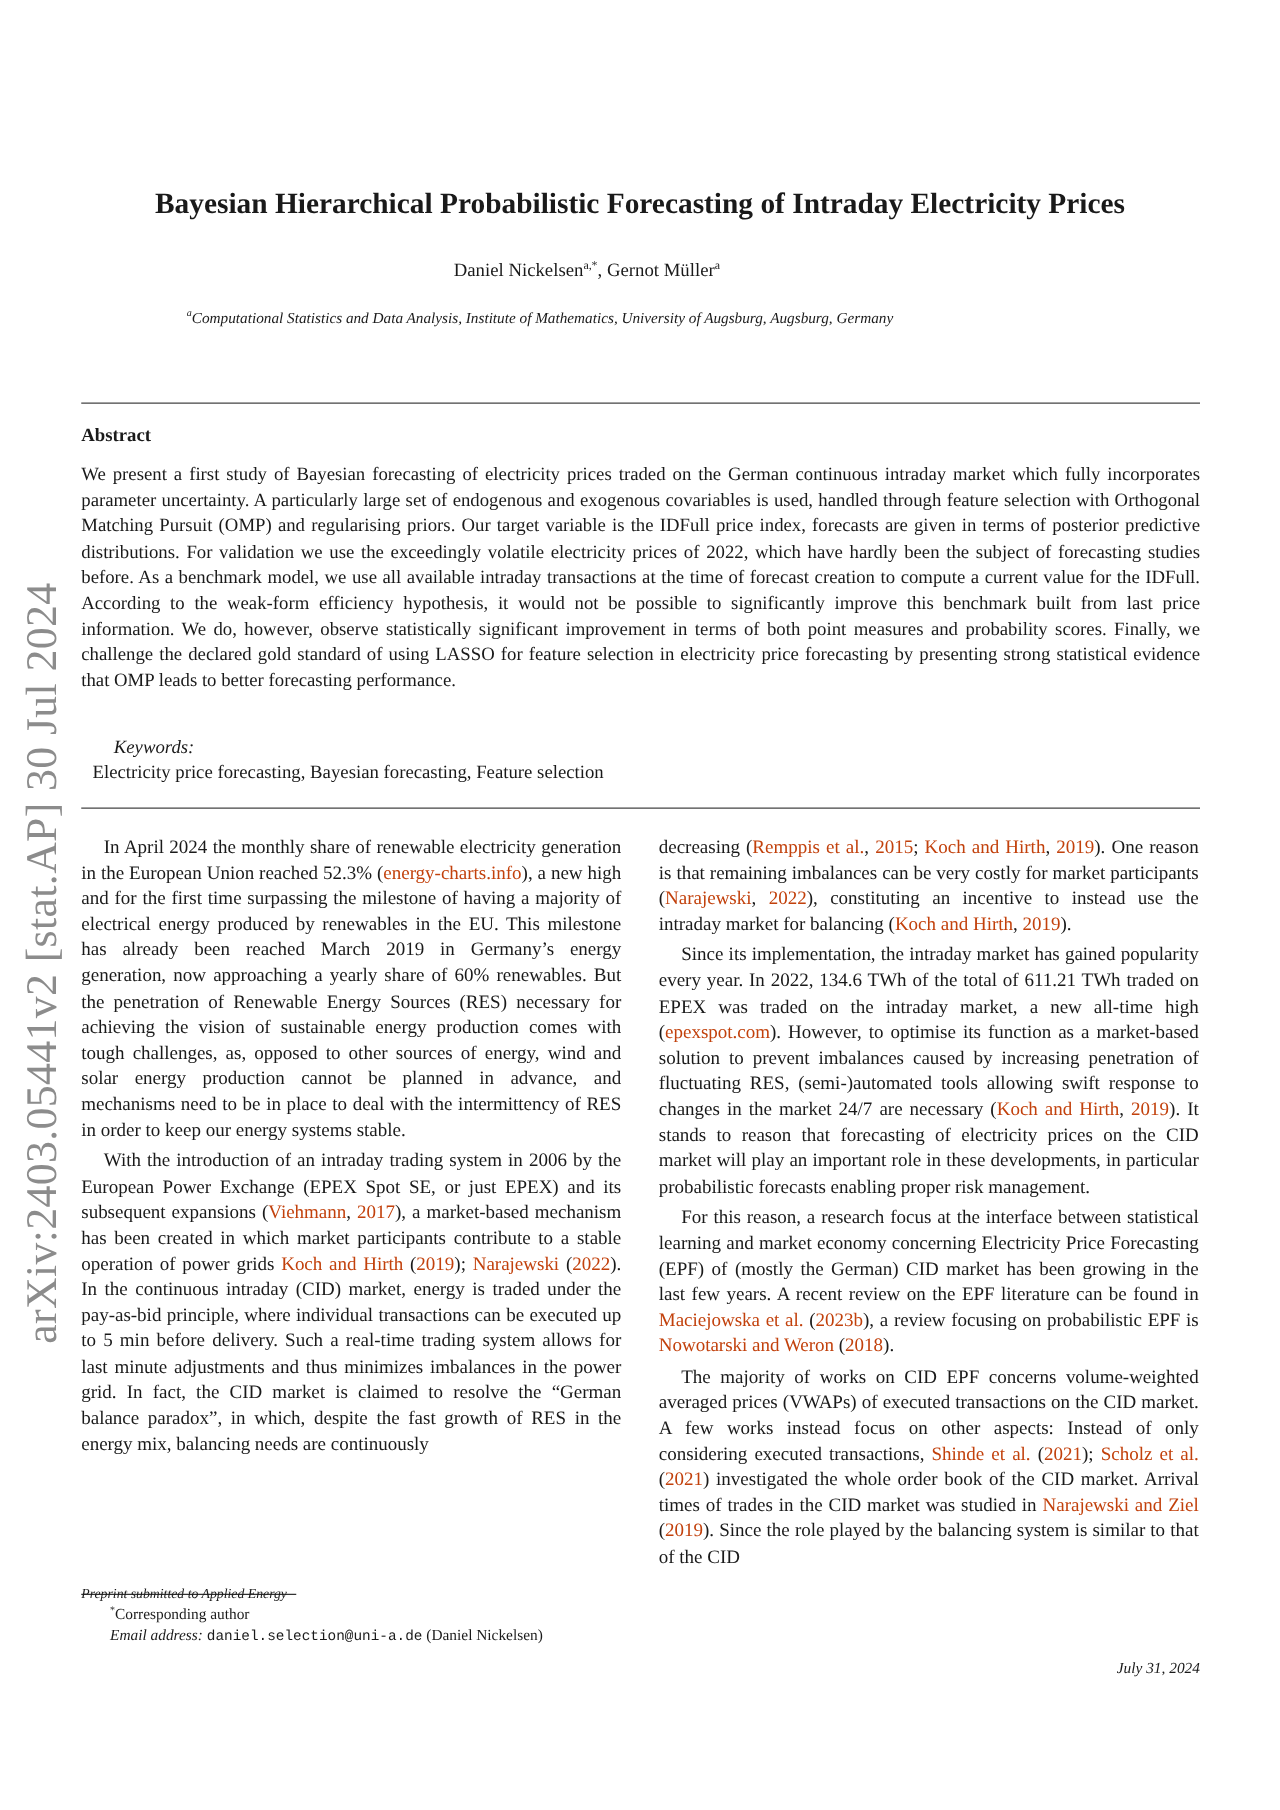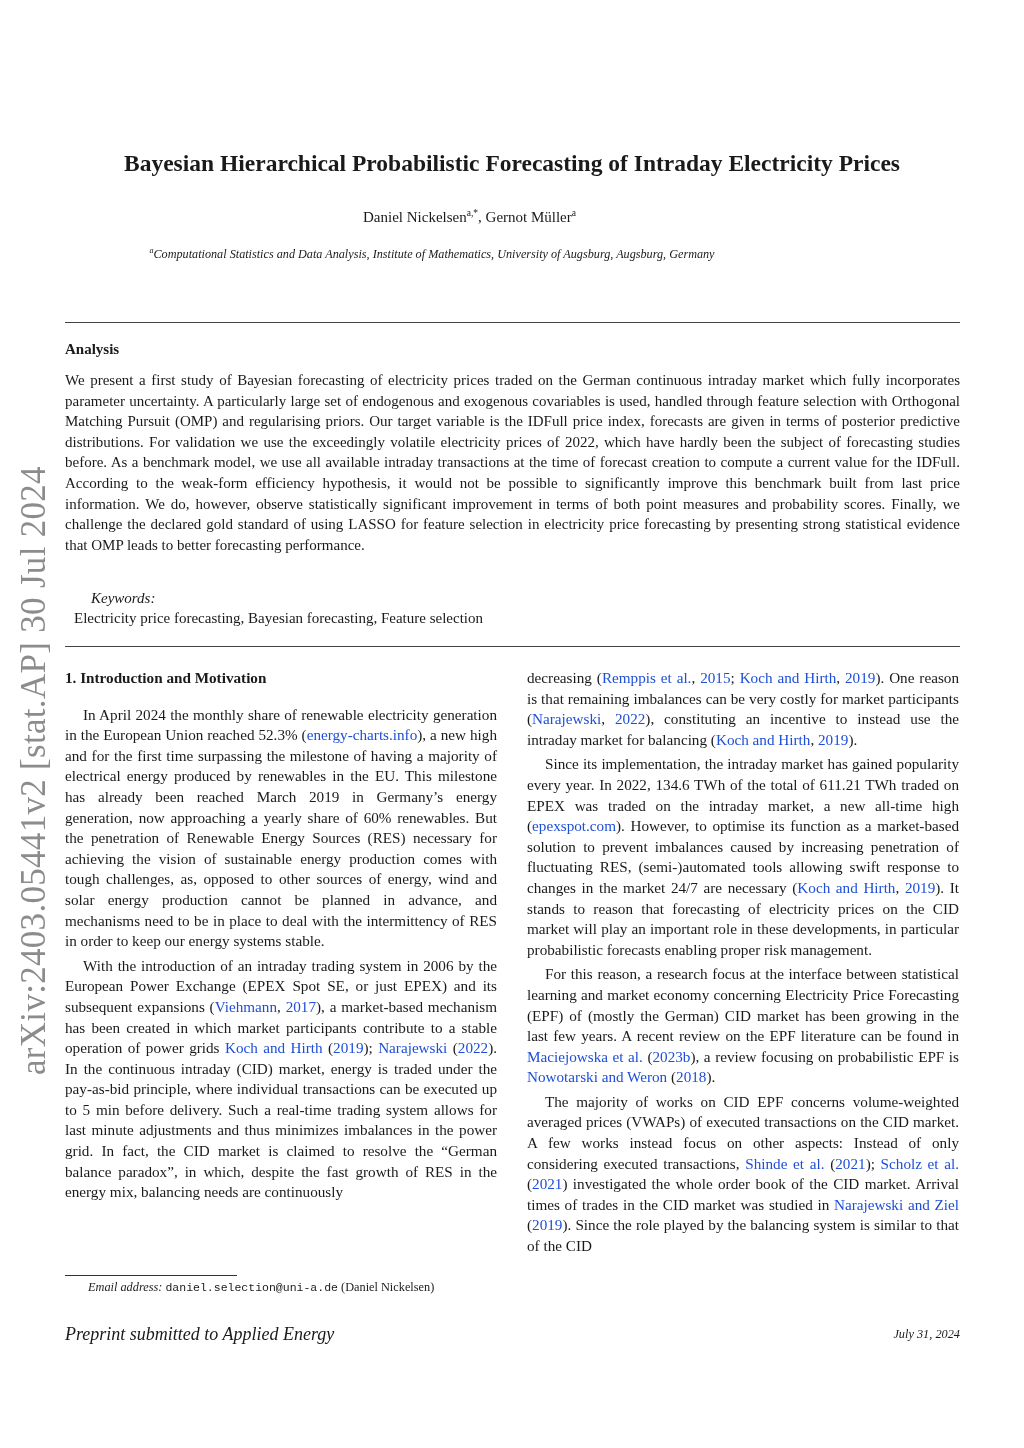--- a/index.html
+++ b/index.html
@@ -44,30 +44,30 @@
   }
   .col {
     position: absolute; top: 668px; width: 432px;
     font-size: 15.2px; line-height: 20.6px; text-align: justify;
   }
   .col.left { left: 65px; }
   .col.right { left: 527px; }
   .col p { margin: 0 0 4px 0; text-indent: 18px; }
   .col p.noindent { text-indent: 0; }
   .section-head { font-weight: bold; font-size: 15.2px; margin: 0 0 16px 0; }
-  .cite { color: #1d4ed8; }
+  .cite { color: #c2410c; }
   .footnote-rule { position: absolute; left: 65px; top: 1275px; width: 172px; height: 1px; background: #333; }
   .footnote {
     position: absolute; left: 88px; top: 1279px; font-size: 12.3px; line-height: 17px;
   }
   .footnote .em { font-style: italic; }
   .footnote .mono { font-family: "Liberation Mono", "DejaVu Sans Mono", monospace; font-size: 11.5px; }
   .footnote sup { font-size: 8px; }
   .footer-left {
-    position: absolute; left: 65px; top: 1324px; font-size: 18px; font-style: italic;
+    position: absolute; left: 65px; top: 1269px; font-size: 11px; font-style: italic;
   }
   .footer-right {
     position: absolute; right: 64px; top: 1327px; font-size: 12.3px; font-style: italic;
   }
 </style>
 </head>
 <body>
 
 <div class="arxiv-stamp">arXiv:2403.05441v2  [stat.AP]  30 Jul 2024</div>
 
@@ -76,40 +76,40 @@
 <div class="authors">
   <span>Daniel Nickelsen</span><sup>a,*</sup>, <span>Gernot Müller</span><sup>a</sup>
 </div>
 
 <div class="affil">
   <sup>a</sup><span>Computational Statistics and Data Analysis, Institute of Mathematics, University of Augsburg, Augsburg, Germany</span>
 </div>
 
 <div class="rule top"></div>
 
-<div class="abstract-head">Analysis</div>
+<div class="abstract-head">Abstract</div>
 <div class="abstract-body">We present a first study of Bayesian forecasting of electricity prices traded on the German continuous intraday market which fully incorporates parameter uncertainty.  A particularly large set of endogenous and exogenous covariables is used, handled through feature selection with Orthogonal Matching Pursuit (OMP) and regularising priors.  Our target variable is the IDFull price index, forecasts are given in terms of posterior predictive distributions.  For validation we use the exceedingly volatile electricity prices of 2022, which have hardly been the subject of forecasting studies before.  As a benchmark model, we use all available intraday transactions at the time of forecast creation to compute a current value for the IDFull.  According to the weak-form efficiency hypothesis, it would not be possible to significantly improve this benchmark built from last price information.  We do, however, observe statistically significant improvement in terms of both point measures and probability scores.  Finally, we challenge the declared gold standard of using LASSO for feature selection in electricity price forecasting by presenting strong statistical evidence that OMP leads to better forecasting performance.</div>
 
 <div class="kw-label">Keywords:</div>
 <div class="kw-list">Electricity price forecasting, Bayesian forecasting, Feature selection</div>
 
 <div class="rule bottom"></div>
 
 <div class="col left">
-  <div class="section-head">1.  Introduction and Motivation</div>
   <p><span>In April 2024 the monthly share of renewable electricity generation in the European Union reached 52.3% (</span><span class="cite">energy-charts.info</span><span>), a new high and for the first time surpassing the milestone of having a majority of electrical energy produced by renewables in the EU. This milestone has already been reached March 2019 in Germany’s energy generation, now approaching a yearly share of 60% renewables.  But the penetration of Renewable Energy Sources (RES) necessary for achieving the vision of sustainable energy production comes with tough challenges, as, opposed to other sources of energy, wind and solar energy production cannot be planned in advance, and mechanisms need to be in place to deal with the intermittency of RES in order to keep our energy systems stable.</span></p>
   <p><span>With the introduction of an intraday trading system in 2006 by the European Power Exchange (EPEX Spot SE, or just EPEX) and its subsequent expansions (</span><span class="cite">Viehmann</span><span>, </span><span class="cite">2017</span><span>), a market-based mechanism has been created in which market participants contribute to a stable operation of power grids </span><span class="cite">Koch and Hirth</span><span> (</span><span class="cite">2019</span><span>); </span><span class="cite">Narajewski</span><span> (</span><span class="cite">2022</span><span>).  In the continuous intraday (CID) market, energy is traded under the pay-as-bid principle, where individual transactions can be executed up to 5 min before delivery.  Such a real-time trading system allows for last minute adjustments and thus minimizes imbalances in the power grid.  In fact, the CID market is claimed to resolve the “German balance paradox”, in which, despite the fast growth of RES in the energy mix, balancing needs are continuously </span></p>
 </div>
 
 <div class="col right">
   <p class="noindent"><span>decreasing (</span><span class="cite">Remppis et al.</span><span>, </span><span class="cite">2015</span><span>; </span><span class="cite">Koch and Hirth</span><span>, </span><span class="cite">2019</span><span>).  One reason is that remaining imbalances can be very costly for market participants (</span><span class="cite">Narajewski</span><span>, </span><span class="cite">2022</span><span>), constituting an incentive to instead use the intraday market for balancing (</span><span class="cite">Koch and Hirth</span><span>, </span><span class="cite">2019</span><span>).</span></p>
   <p><span>Since its implementation, the intraday market has gained popularity every year.  In 2022, 134.6 TWh of the total of 611.21 TWh traded on EPEX was traded on the intraday market, a new all-time high (</span><span class="cite">epexspot.com</span><span>).  However, to optimise its function as a market-based solution to prevent imbalances caused by increasing penetration of fluctuating RES, (semi-)automated tools allowing swift response to changes in the market 24/7 are necessary (</span><span class="cite">Koch and Hirth</span><span>, </span><span class="cite">2019</span><span>). It stands to reason that forecasting of electricity prices on the CID market will play an important role in these developments, in particular probabilistic forecasts enabling proper risk management.</span></p>
   <p><span>For this reason, a research focus at the interface between statistical learning and market economy concerning Electricity Price Forecasting (EPF) of (mostly the German) CID market has been growing in the last few years.  A recent review on the EPF literature can be found in </span><span class="cite">Maciejowska et al.</span><span> (</span><span class="cite">2023b</span><span>), a review focusing on probabilistic EPF is </span><span class="cite">Nowotarski and Weron</span><span> (</span><span class="cite">2018</span><span>).</span></p>
   <p><span>The majority of works on CID EPF concerns volume-weighted averaged prices (VWAPs) of executed transactions on the CID market.  A few works instead focus on other aspects: Instead of only considering executed transactions, </span><span class="cite">Shinde et al.</span><span> (</span><span class="cite">2021</span><span>); </span><span class="cite">Scholz et al.</span><span> (</span><span class="cite">2021</span><span>) investigated the whole order book of the CID market.  Arrival times of trades in the CID market was studied in </span><span class="cite">Narajewski and Ziel</span><span> (</span><span class="cite">2019</span><span>).  Since the role played by the balancing system is similar to that of the CID</span></p>
 </div>
 
 <div class="footnote-rule"></div>
 <div class="footnote">
+  <div><sup>*</sup><span>Corresponding author</span></div>
   <div><span class="em">Email address:</span> <span class="mono">daniel.selection@uni-a.de</span> <span>(Daniel Nickelsen)</span></div>
 </div>
 
 <div class="footer-left">Preprint submitted to Applied Energy</div>
 <div class="footer-right">July 31, 2024</div>
 
 </body></html>

